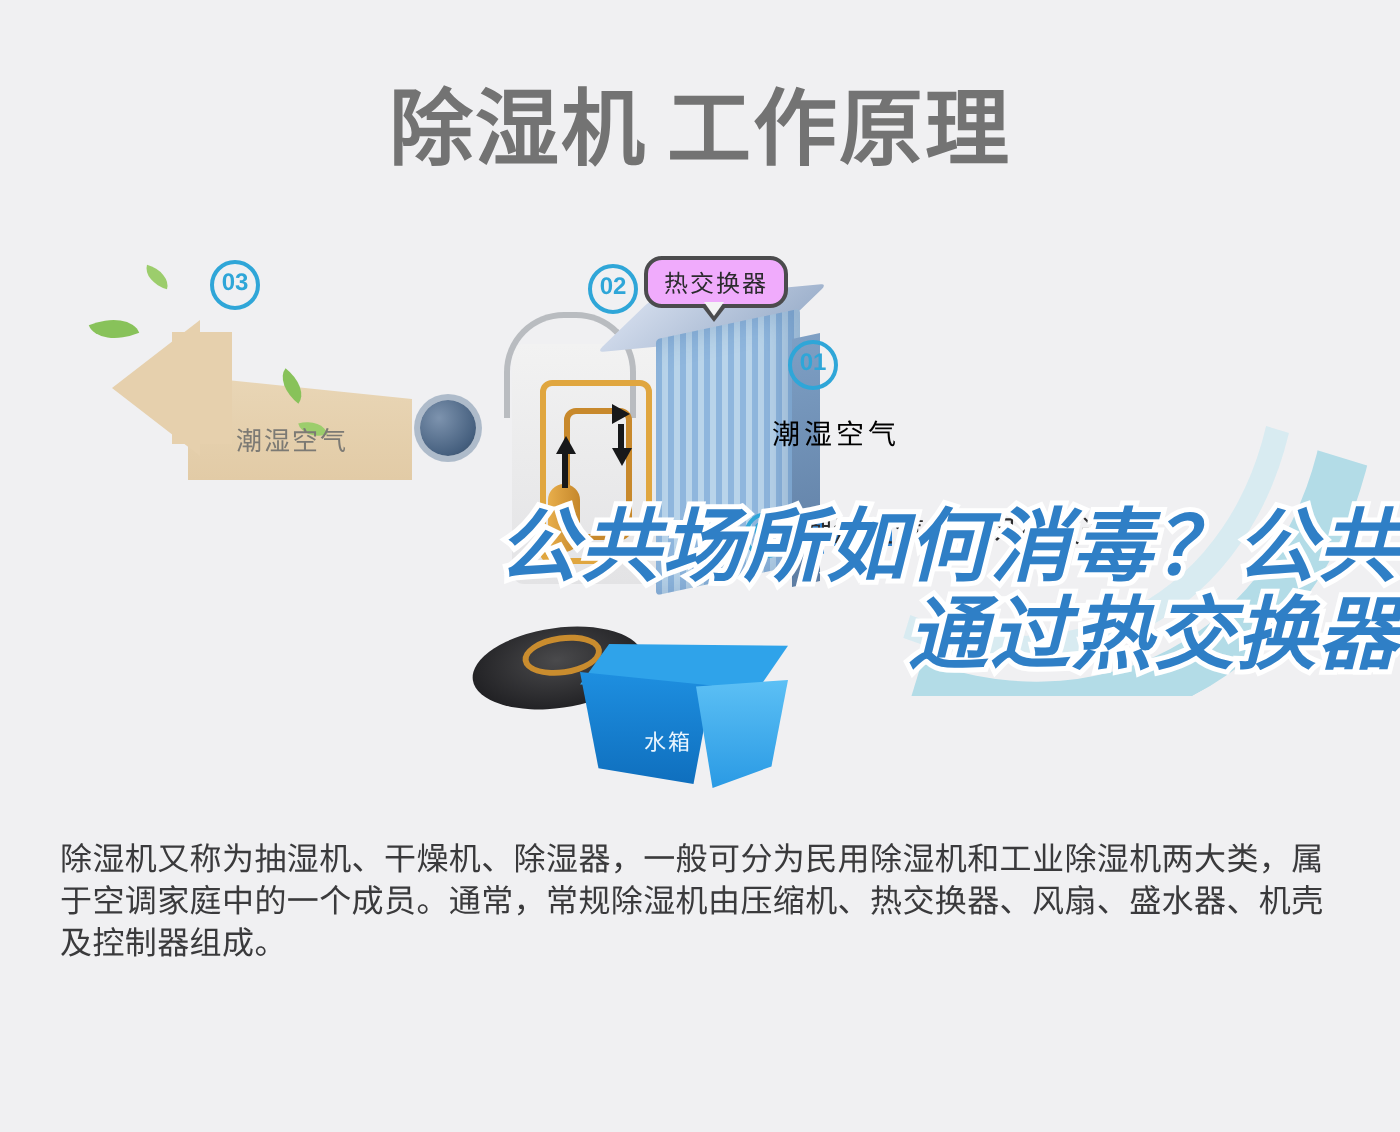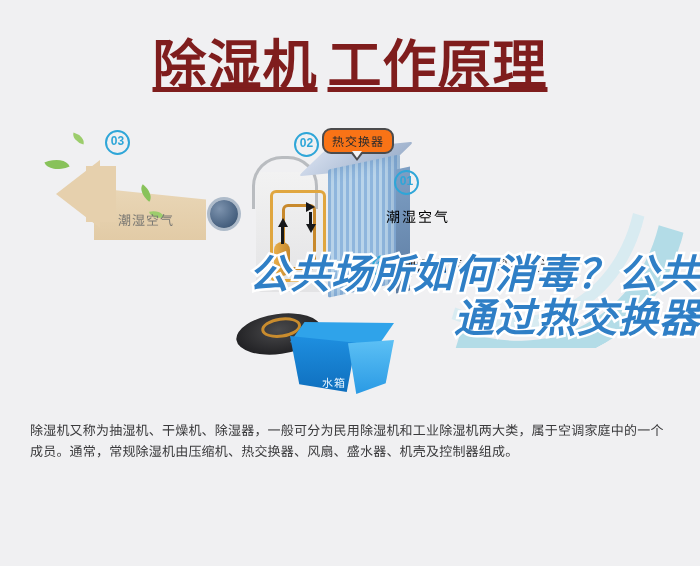--- a/index.html
+++ b/index.html
@@ -23,27 +23,26 @@
   .title-area {
     position: absolute;
     left: 0; top: 0;
     width: 700px; height: 122px;
   }
   .title-text {
     position: absolute;
     left: 0; right: 0;
     top: 34px;
     text-align: center;
-    font-size: 54px;
+    font-size: 42px;
     line-height: 62px;
     font-weight: bold;
-    color: #7f1d1d;
+    color: #737373;
     letter-spacing: 1px;
     white-space: nowrap;
-    text-decoration: underline;
   }
   .title-text .t-part2 { margin-left: 10px; }
 
   
   .stage {
     position: absolute;
     left: 0; top: 122px;
     width: 700px; height: 288px;
   }
 
@@ -257,21 +256,21 @@
     background: linear-gradient(180deg,#1e8fe0,#0f6fbe);
     clip-path: polygon(0 0, 100% 12%, 86% 100%, 14% 86%);
   }
   .tank .side {
     position: absolute; left: 60px; top: 18px;
     width: 46px; height: 54px;
     background: linear-gradient(180deg,#5cc0f5,#2a9ae4);
     clip-path: polygon(0 6%, 100% 0, 82% 80%, 18% 100%);
   }
   .tank-label {
-    position: absolute; left: 34px; top: 52px;
+    position: absolute; left: 34px; top: 40px;
     font-size: 11px; color: #eaf6ff; letter-spacing: 1px;
   }
 
   
   .base {
     position: absolute; left: 236px; top: 192px;
     width: 86px; height: 40px;
     background: radial-gradient(ellipse at 50% 40%, #4a4a4c 0%, #232326 70%, #17171a 100%);
     border-radius: 50%;
     transform: rotate(-8deg);
@@ -311,21 +310,21 @@
 
   
   .callout {
     position: absolute;
     left: 322px; top: 6px;
     padding: 2px 8px 3px;
     border: 2px solid #4b4b4d;
     border-radius: 9px;
     font-size: 12px;
     color: #2b2b2d;
-    background: #f97316;
+    background: #f0abfc;
     letter-spacing: 1px;
     white-space: nowrap;
   }
   .callout .tail {
     position: absolute;
     left: 26px; bottom: -9px;
     width: 0; height: 0;
     border-left: 7px solid transparent;
     border-right: 7px solid transparent;
     border-top: 9px solid #4b4b4d;
@@ -387,21 +386,21 @@
   .overlay-title .ln2 { }
 
   
   .body-copy {
     position: absolute;
     left: 30px; top: 420px;
     width: 644px;
   }
   .body-copy p {
     margin: 0 0 16px 0;
-    font-size: 13px;
+    font-size: 16px;
     line-height: 21px;
     color: #3a3a3c;
     letter-spacing: .2px;
   }
 </style>
 </head>
 <body>
 
 <div id="page">
 

